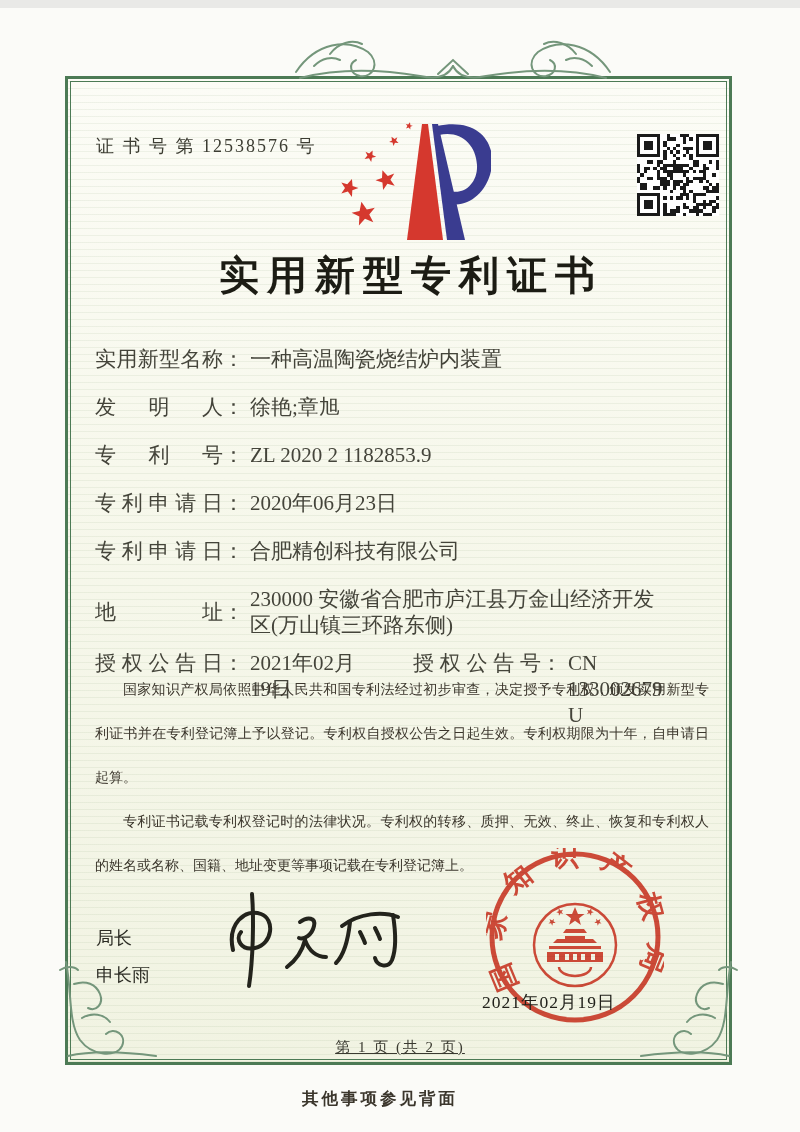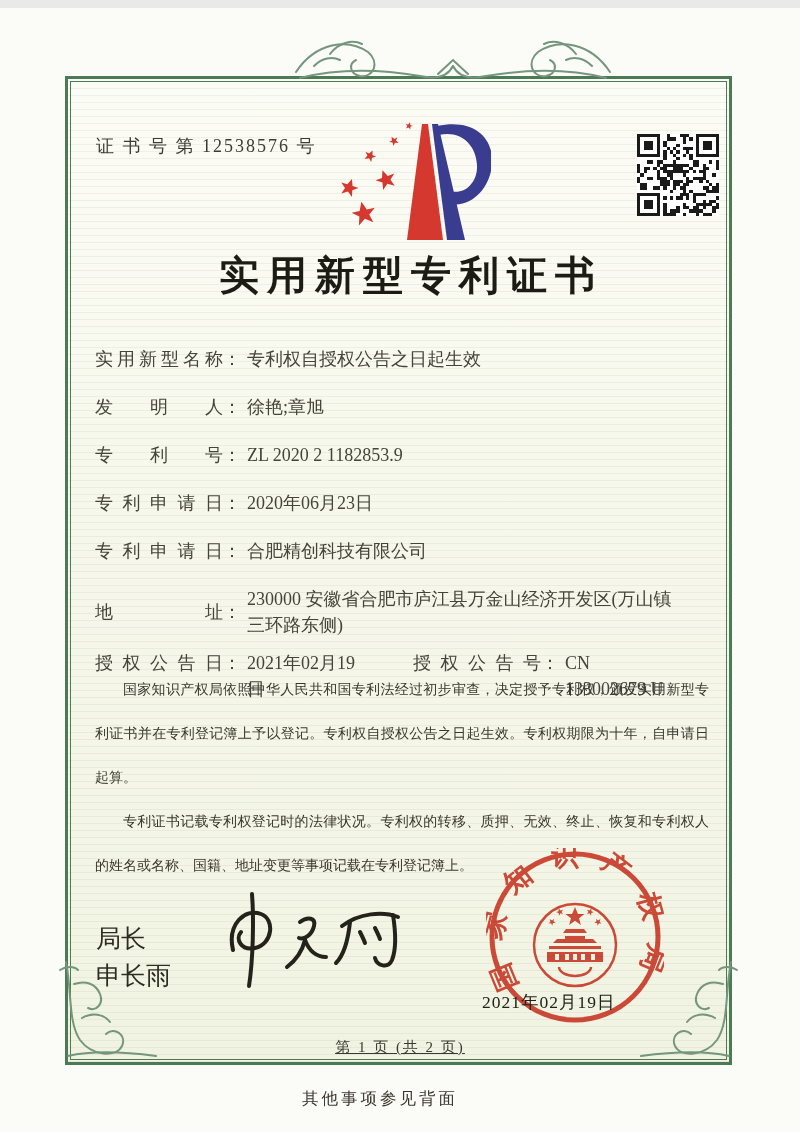--- a/index.html
+++ b/index.html
@@ -19,40 +19,40 @@
     box-sizing:border-box;
   }
   .frame-inner{position:absolute; inset:2px; border:1px solid var(--frame-green,#4c7a55);}
   .cert-no{position:absolute; left:96px; top:126px; font-size:18px; letter-spacing:2px; color:#3c3c32;}
   .logo{position:absolute; left:326px; top:110px;}
   .qr{position:absolute; left:637px; top:126px; background:#fff;}
   .title{
     position:absolute; left:0; top:240px; width:800px; margin:0;
     text-align:center; font-size:40px; font-weight:700; letter-spacing:8px; color:#1c1c14;padding-left:11px;
   }
-  .fields{position:absolute; left:95px; top:338px; width:580px; font-size:18px; color:#44443a;}
+  .fields{position:absolute; left:95px; top:338px; width:580px; font-size:21px; color:#44443a;}
   .frow{display:flex; align-items:flex-start; line-height:26px; margin-bottom:22px;}
   .flabel{display:inline-block; width:128px; text-align:justify; text-align-last:justify; white-space:nowrap; flex:none;}
   .fcolon{flex:none; margin-right:6px;}
   .fvalue{max-width:430px;}
   .frow.addr{margin-bottom:12px;align-items:center;}
   .grant{display:flex; line-height:26px;}
   .grant .pair{display:flex;}
   .grant .pair.second{margin-left:58px;justify-content:space-between;}
   .body-text{
     position:absolute; left:95px; top:660px; width:614px;
     font-size:14px; line-height:44px; color:#3b362c; text-align:justify;
   }
   .body-text p{margin:0; text-indent:2em;}
-  .signer{position:absolute; left:96px; top:912px; font-size:25px; color:#2c2c24; line-height:37px;}
+  .signer{position:absolute; left:96px; top:912px; font-size:18px; color:#2c2c24; line-height:37px;}
   .signature{position:absolute; left:205px; top:878px;}
   .seal{position:absolute; left:486px; top:840px; mix-blend-mode:multiply; opacity:0.93;}
   .seal-date{position:absolute; left:482px; top:982px; font-size:17.5px; letter-spacing:1px; color:#21211b; z-index:3;}
   .page-info{position:absolute; left:0; top:1030px; width:800px; text-align:center; font-size:15px; color:#3a3a30; letter-spacing:2px;text-decoration:underline;}
-  .back-note{position:absolute; left:0; top:1080px; width:760px; text-align:center; font-size:16.5px; color:#3b362c; letter-spacing:3px;}
+  .back-note{position:absolute; left:0; top:1080px; width:760px; text-align:center; font-size:16.5px; color:#3b362c; letter-spacing:3px;font-weight:bold;}
   .orn{position:absolute; pointer-events:none;}
   .orn-top{left:288px; top:18px;}
   .orn-bl{left:48px; top:948px;}
   .orn-br{left:634px; top:948px; transform:scaleX(-1);}
 </style>
 </head>
 <body>
 
 <div class="page">
 
@@ -318,21 +318,21 @@
       <rect x="1" y="19" width="5" height="5" fill="#ffffff"></rect>
       <rect x="2" y="20" width="3" height="3" fill="#1a1a1a"></rect>
     </svg>
 
   <h1 class="title">实用新型专利证书</h1>
 
   <div class="fields">
     <div class="frow">
       <span class="flabel">实用新型名称</span>
         <span class="fcolon">：</span>
-      <span class="fvalue">专利权自授权公告之日起生效</span>
+      <span class="fvalue">一种高温陶瓷烧结炉内装置</span>
     </div>
     <div class="frow">
       <span class="flabel">发明人</span>
         <span class="fcolon">：</span>
       <span class="fvalue">徐艳;章旭</span>
     </div>
     <div class="frow">
       <span class="flabel">专利号</span>
         <span class="fcolon">：</span>
       <span class="fvalue">ZL 2020 2 1182853.9</span>

